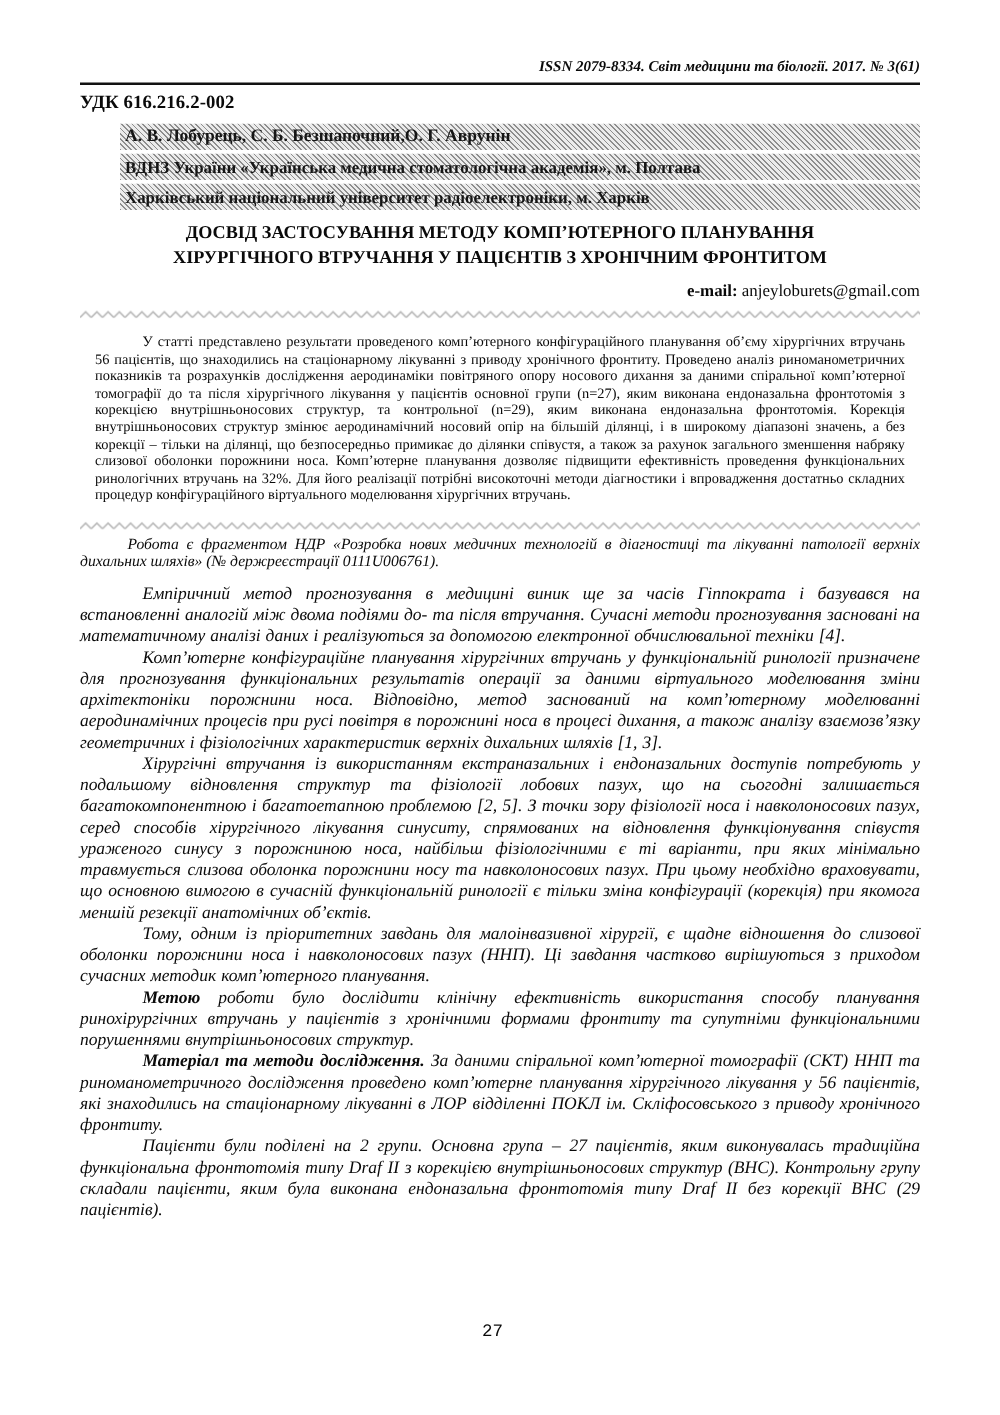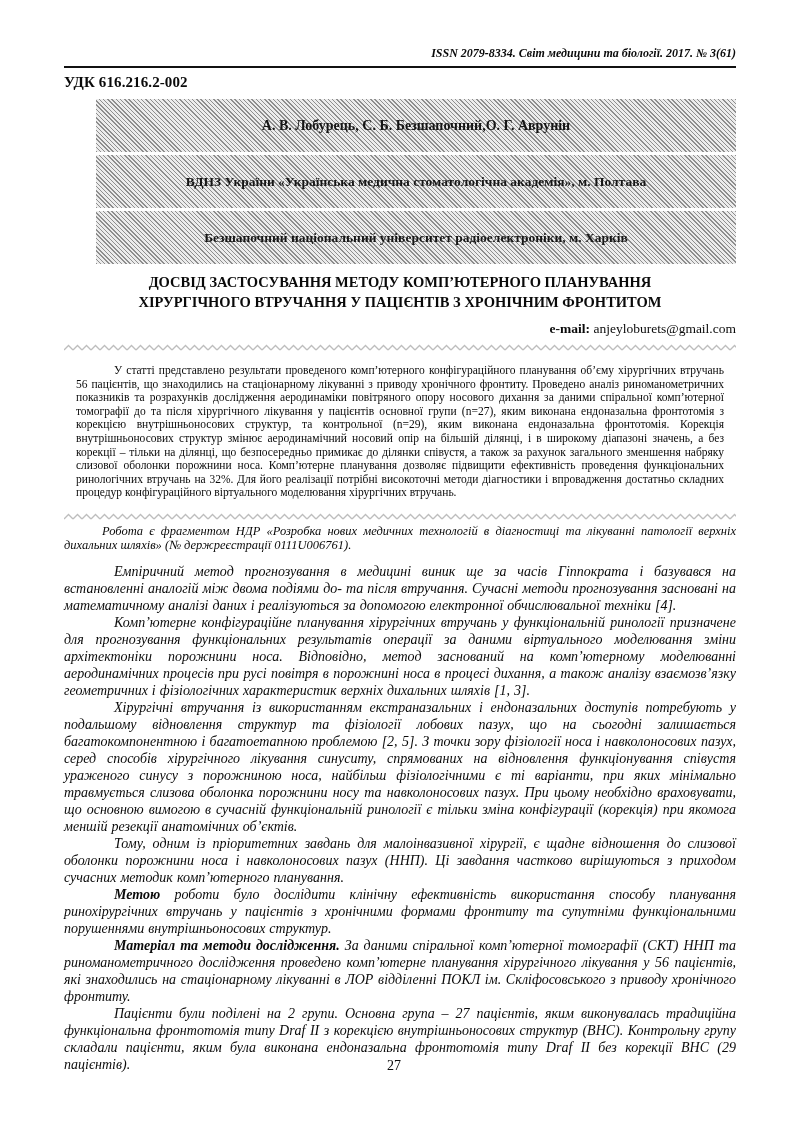--- a/index.html
+++ b/index.html
@@ -7,53 +7,53 @@
     width:800px;height:1132px;background:#ffffff;position:relative;
     box-sizing:border-box;padding:44px 64px 0 64px;
     font-family:"Liberation Serif","DejaVu Serif",serif;color:#0a0a0a;
     overflow:hidden;
   }
   .issn{text-align:right;font-weight:bold;font-style:italic;font-size:12px;line-height:18px;}
   .rule{border:none;border-top:2.5px solid #111;margin:4px 0 6px 0;}
   .doi,.udk{font-weight:bold;font-size:15px;line-height:17px;letter-spacing:0.1px;}
   .authors-block{margin-top:8px;}
   .hatch{
-    text-align:center;font-weight:bold;font-size:13.5px;line-height:17px;
-    padding:18px 4px;margin-bottom:3px;color:#151515;
+    font-weight:bold;font-size:13.5px;line-height:17px;
+    padding:2px 4px;margin-bottom:3px;color:#151515;
     background:repeating-linear-gradient(45deg,#8e8e8e 0,#8e8e8e 1px,#ececec 1px,#ececec 3px);
     margin-left:32px;
   }
   .authors{font-size:14px;}
   .title{margin-top:8px;text-align:center;font-weight:bold;font-size:14.5px;line-height:20px;}
   .tline{display:block;}
   .email{margin-top:8px;text-align:right;font-size:13.5px;line-height:17px;}
   .b{font-weight:bold;}
   .zz{display:block;margin:6px 0 3px 0;}
   .abstract{font-size:11.5px;line-height:13.6px;text-align:justify;}
   .abstract p{margin:12px;text-indent:38px;}
   .kw{font-weight:bold;font-style:italic;}
   .ndr{margin:0 0 0 0;font-style:italic;font-size:12.5px;line-height:14.5px;text-align:justify;text-indent:38px;}
   .bodytext{margin-top:10px;font-style:italic;}
   .bodytext p{margin:0;font-size:14px;line-height:17px;text-align:justify;text-indent:50px;word-spacing:0.5px;}
-  .pageno{position:absolute;left:0;right:12px;bottom:58px;text-align:center;font-size:14px;}
+  .pageno{position:absolute;left:0;right:12px;bottom:58px;text-align:center;font-size:14px;font-family:Liberation Mono, monospace;}
 </style>
 </head>
 <body>
 
 <div class="page">
 
   <div class="issn">ISSN 2079-8334. Світ медицини та біології. 2017. № 3(61)</div>
   <hr class="rule">
 
   <div class="udk">УДК 616.216.2-002</div>
 
   <div class="authors-block">
     <div class="hatch authors">А. В. Лобурець, С. Б. Безшапочний,О. Г. Аврунін</div>
     <div class="hatch">ВДНЗ України «Українська медична стоматологічна академія», м. Полтава</div>
-    <div class="hatch">Безшапочний національний університет радіоелектроніки, м. Харків</div>
+    <div class="hatch">Харківський національний університет радіоелектроніки, м. Харків</div>
   </div>
 
   <div class="title">
     <span class="tline">ДОСВІД ЗАСТОСУВАННЯ МЕТОДУ КОМП’ЮТЕРНОГО ПЛАНУВАННЯ</span>
     <span class="tline">ХІРУРГІЧНОГО ВТРУЧАННЯ У ПАЦІЄНТІВ З ХРОНІЧНИМ ФРОНТИТОМ</span>
   </div>
 
   <div class="email">
     <span class="b">e-mail:</span>
     <span>anjeyloburets@gmail.com</span>

